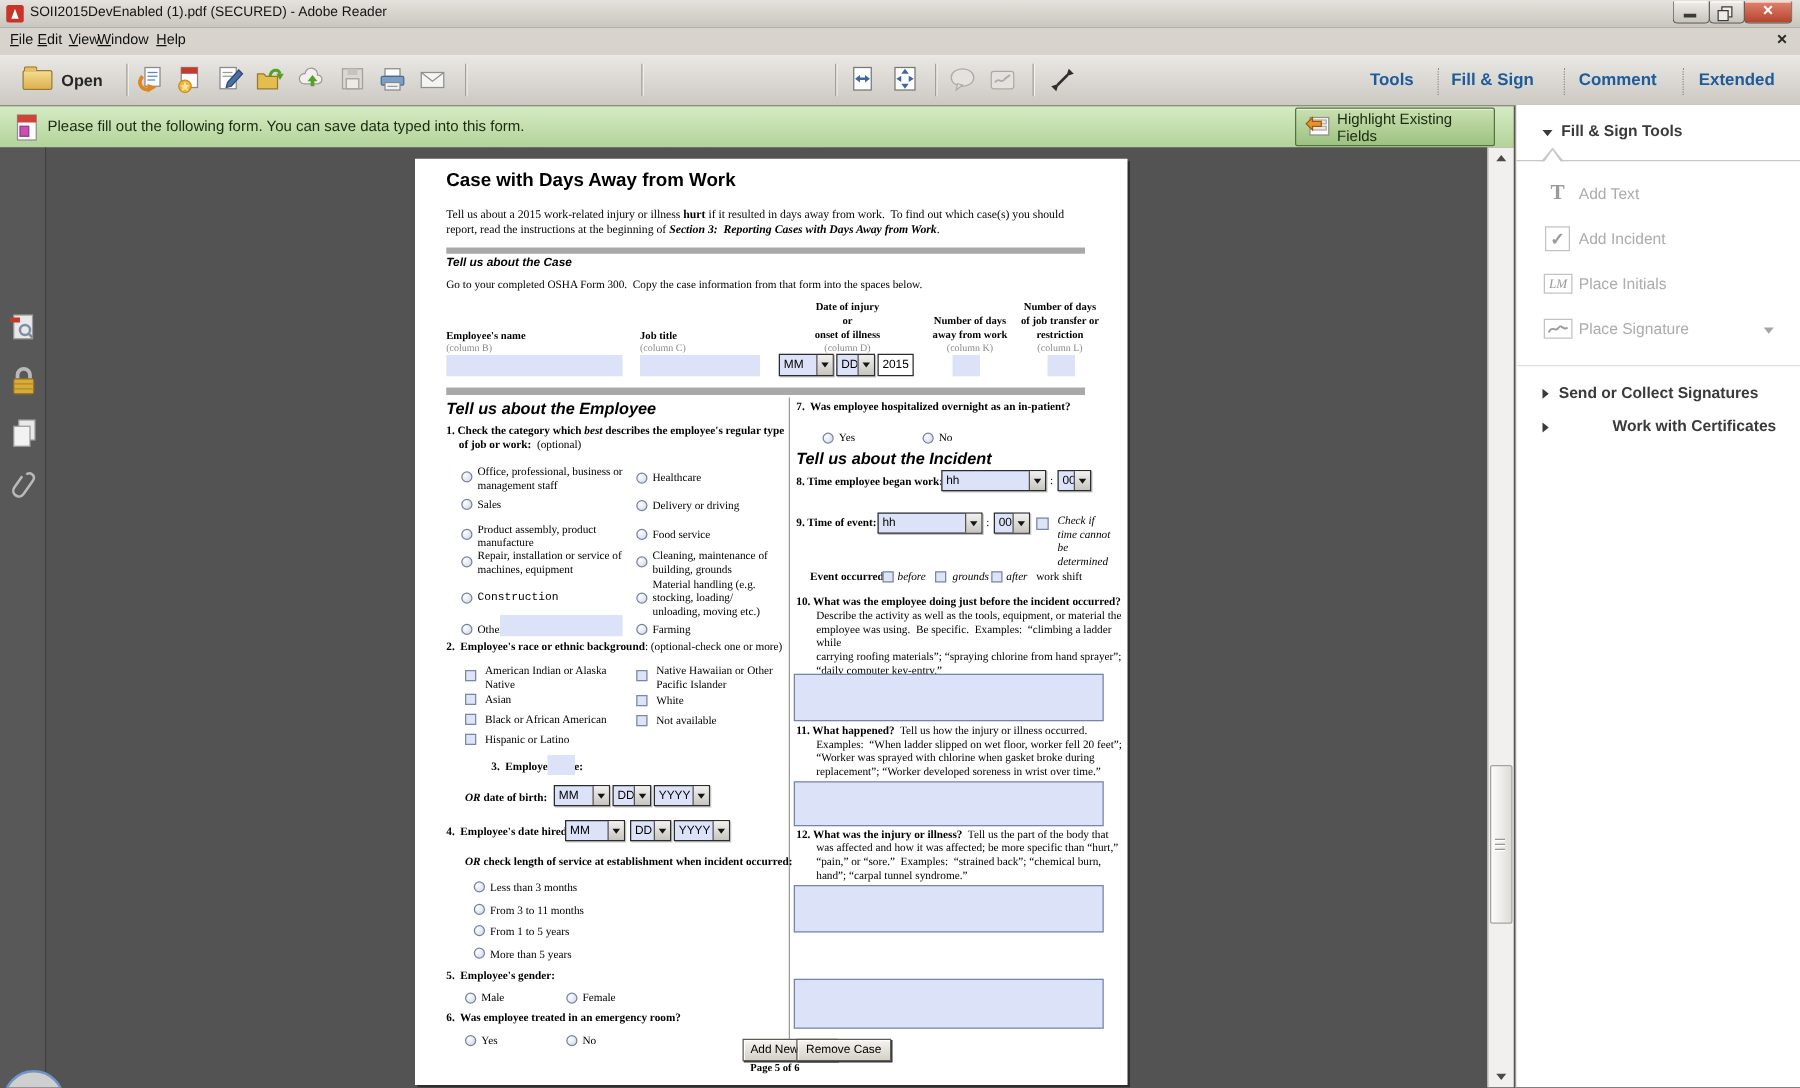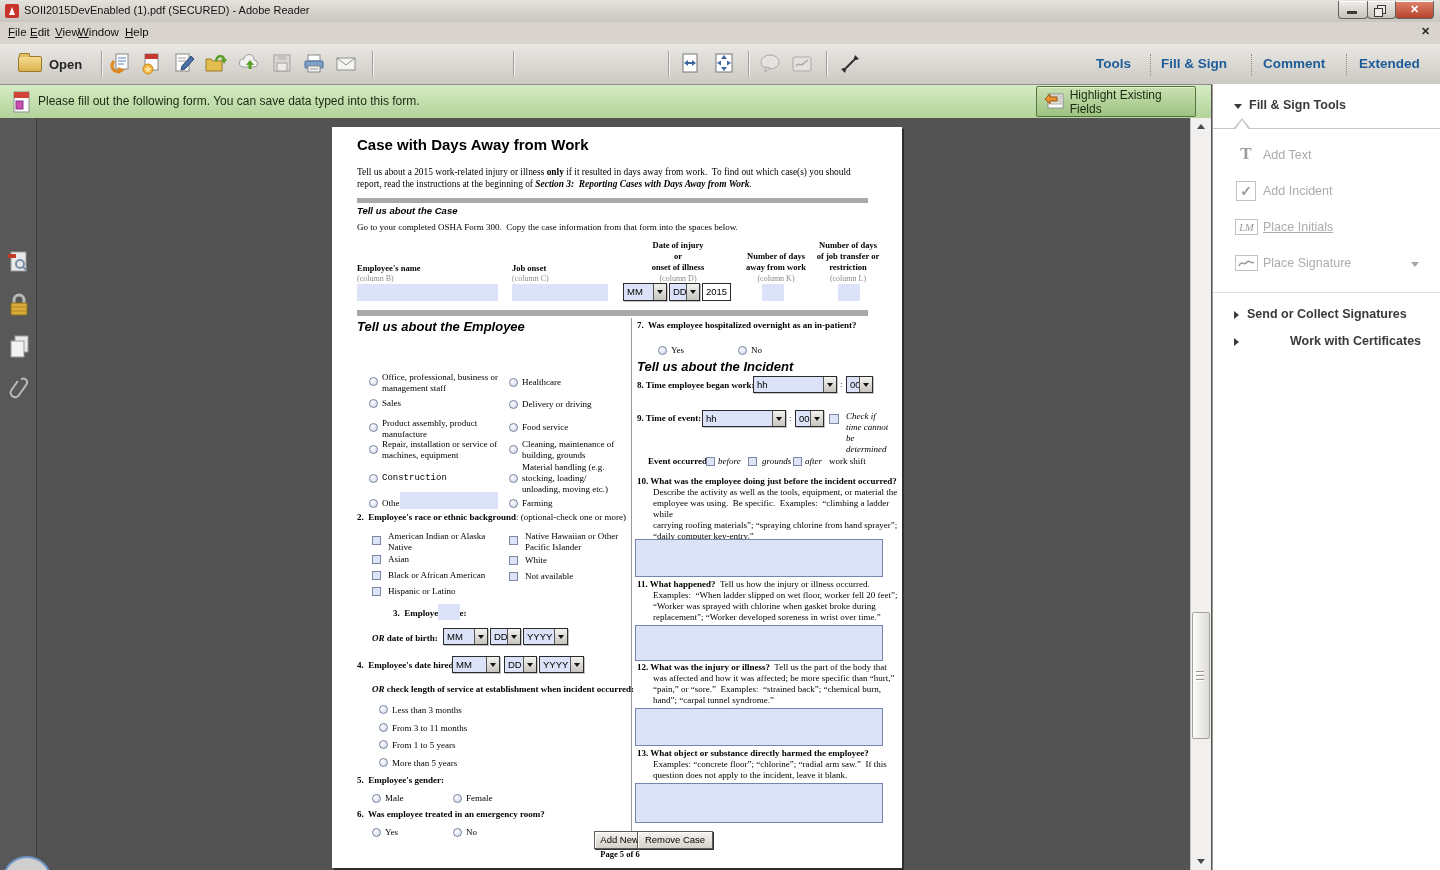--- a/index.html
+++ b/index.html
@@ -313,31 +313,31 @@
   <svg class="abs" style="left:8px;top:256px;" width="22" height="30">
       <path d="M8 6 C8 2 15 2 15 7 L15 20 C15 26 6 26 6 20 L6 9" fill="none" stroke="#b9b9b9" stroke-width="2" transform="rotate(35 11 14)"></path>
     </svg>
 </div>
 
 <div class="abs" id="docarea">
   <div class="abs" id="pdfpage">
 
     <div class="abs" style="left:25px;top:9px;font:bold 15px 'Liberation Sans',sans-serif;color:#000;">Case with Days Away from Work</div>
 
-    <div class="abs q" style="left:25px;top:39px;width:520px;font-size:9.4px;line-height:12px;"><span>Tell us about a 2015 work-related injury or illness </span><b>only</b><span> if it resulted in days away from work.  To find out which case(s) you should
+    <div class="abs q" style="left:25px;top:39px;width:520px;font-size:9.4px;line-height:12px;"><span>Tell us about a 2015 work-related injury or illness </span><b>hurt</b><span> if it resulted in days away from work.  To find out which case(s) you should
 report, read the instructions at the beginning of </span><b><i>Section 3:  Reporting Cases with Days Away from Work</i></b><span>.</span></div>
 
     <div class="abs grise" style="left:25px;top:71px;width:511px;height:5px;"></div>
     <div class="abs" style="left:25px;top:78px;font:bold italic 9.5px 'Liberation Sans',sans-serif;">Tell us about the Case</div>
     <div class="abs q" style="left:25px;top:95px;white-space:pre;">Go to your completed OSHA Form 300.  Copy the case information from that form into the spaces below.</div>
 
     <div class="abs hdrS" style="left:25px;top:136px;">Employee's name</div>
     <div class="abs subS" style="left:25px;top:147px;">(column B)</div>
     <div class="abs ffield" style="left:25px;top:157px;width:141px;height:17px;"></div>
-    <div class="abs hdrS" style="left:180px;top:136px;">Job onset</div>
+    <div class="abs hdrS" style="left:180px;top:136px;">Job title</div>
     <div class="abs subS" style="left:180px;top:147px;">(column C)</div>
     <div class="abs ffield" style="left:180px;top:157px;width:96px;height:17px;"></div>
     <div class="abs hdrS" style="left:292px;top:113px;width:108px;text-align:center;">Date of injury
 or
 onset of illness</div>
     <div class="abs subS" style="left:292px;top:147px;width:108px;text-align:center;">(column D)</div>
     <div class="abs ddl" style="left:291px;top:156px;width:44px;height:18px;">
         <span class="ddl-val">MM</span>
         <span class="ddl-btn">
           <i class="tri-dn-s"></i>
@@ -357,20 +357,22 @@
     <div class="abs hdrS" style="left:472px;top:113px;width:88px;text-align:center;">Number of days
 of job transfer or
 restriction</div>
     <div class="abs subS" style="left:472px;top:147px;width:88px;text-align:center;">(column L)</div>
     <div class="abs ffield" style="left:506px;top:157px;width:22px;height:17px;"></div>
 
     <div class="abs grise" style="left:25px;top:183px;width:511px;height:6px;"></div>
     <div class="abs" style="left:299px;top:191px;width:1px;height:527px;background:#9a9a9a;"></div>
 
     <div class="abs shead" style="left:25px;top:192px;">Tell us about the Employee</div>
+    <div class="abs q qb1" style="left:25px;top:212px;width:275px;"><b>1. Check the category which </b><b><i>best</i></b><b> describes the employee's regular type
+of job or work:</b><span>  (optional)</span></div>
 
     <div class="abs radio" style="left:37px;top:250px;"></div>
     <div class="abs opt" style="left:50px;top:245px;">Office, professional, business or
 management staff</div>
     <div class="abs radio" style="left:37px;top:272px;"></div>
     <div class="abs opt" style="left:50px;top:271px;">Sales</div>
     <div class="abs radio" style="left:37px;top:296px;"></div>
     <div class="abs opt" style="left:50px;top:291px;">Product assembly, product
 manufacture</div>
     <div class="abs radio" style="left:37px;top:318px;"></div>
@@ -538,23 +540,20 @@
     <div class="abs q qblock" style="left:305px;top:452px;width:250px;"><b>11. What happened?</b><span>  Tell us how the injury or illness occurred.
 Examples:  “When ladder slipped on wet floor, worker fell 20 feet”;
 “Worker was sprayed with chlorine when gasket broke during
 replacement”; “Worker developed soreness in wrist over time.”</span></div>
     <div class="abs ta" style="left:303px;top:498px;width:246px;height:34px;"></div>
     <div class="abs q qblock" style="left:305px;top:535px;width:250px;"><b>12. What was the injury or illness?</b><span>  Tell us the part of the body that
 was affected and how it was affected; be more specific than “hurt,”
 “pain,” or “sore.”  Examples:  “strained back”; “chemical burn,
 hand”; “carpal tunnel syndrome.”</span></div>
     <div class="abs ta" style="left:303px;top:581px;width:246px;height:36px;"></div>
-    <div class="abs q qblock" style="left:305px;top:621px;width:250px;"><b>13. What object or substance directly harmed the employee?</b><span>
-Examples: “concrete floor”; “chlorine”; “radial arm saw.”  If this
-question does not apply to the incident, leave it blank.</span></div>
     <div class="abs ta" style="left:303px;top:656px;width:246px;height:38px;"></div>
 
     <div class="abs pbtn" style="left:230px;top:704px;width:74px;margin-left:32px;">Add New Case</div>
     <div class="abs pbtn" style="left:305px;top:704px;width:74px;">Remove Case</div>
     <div class="abs" style="left:233px;top:722px;width:110px;text-align:center;font:bold 8.5px 'Liberation Serif',serif;">Page 5 of 6</div>
   </div>
 </div>
 
 <div class="abs" id="float-arc"></div>
 
@@ -577,21 +576,21 @@
   <span class="abs p-head" style="left:36px;top:14px;">Fill &amp; Sign Tools</span>
   <div class="abs pline"></div>
   <span class="abs notch-o"></span>
     <span class="abs notch-i"></span>
 
   <div class="abs" style="left:21px;top:60px;width:24px;text-align:center;font:bold 17px 'Liberation Serif',serif;color:#9a9a9a;">T</div>
   <span class="abs p-item-label" style="left:50px;top:64px;">Add Text</span>
   <div class="abs licon-box" style="left:23px;top:97px;width:20px;height:20px;font:bold 14px 'Liberation Sans',sans-serif;line-height:19px;">✓</div>
   <span class="abs p-item-label" style="left:50px;top:100px;">Add Incident</span>
   <div class="abs licon-box" style="left:22px;top:135px;width:23px;height:16px;font:italic 10.5px 'Liberation Serif',serif;line-height:15px;">LM</div>
-  <span class="abs p-item-label" style="left:50px;top:136px;text-decoration:underline;">Place Initials</span>
+  <span class="abs p-item-label" style="left:50px;top:136px;">Place Initials</span>
   <div class="abs licon-box" style="left:22px;top:171px;width:23px;height:16px;"><svg width="21" height="14">
         <path d="M3 10 C6 3 8 11 11 6 C13 3 15 9 18 6" fill="none" stroke="#9a9a9a" stroke-width="1.5"></path>
       </svg></div>
   <span class="abs p-item-label" style="left:50px;top:172px;">Place Signature</span>
   <span class="abs tri-d-dis" style="left:198px;top:178px;"></span>
 
   <div class="abs" style="left:0;top:208px;width:228px;height:1px;background:#e1dfdb;"></div>
   <span class="abs tri-r" style="left:21px;top:227px;"></span>
   <span class="abs p-head" style="left:34px;top:223px;">Send or Collect Signatures</span>
   <span class="abs tri-r" style="left:21px;top:254px;"></span>

